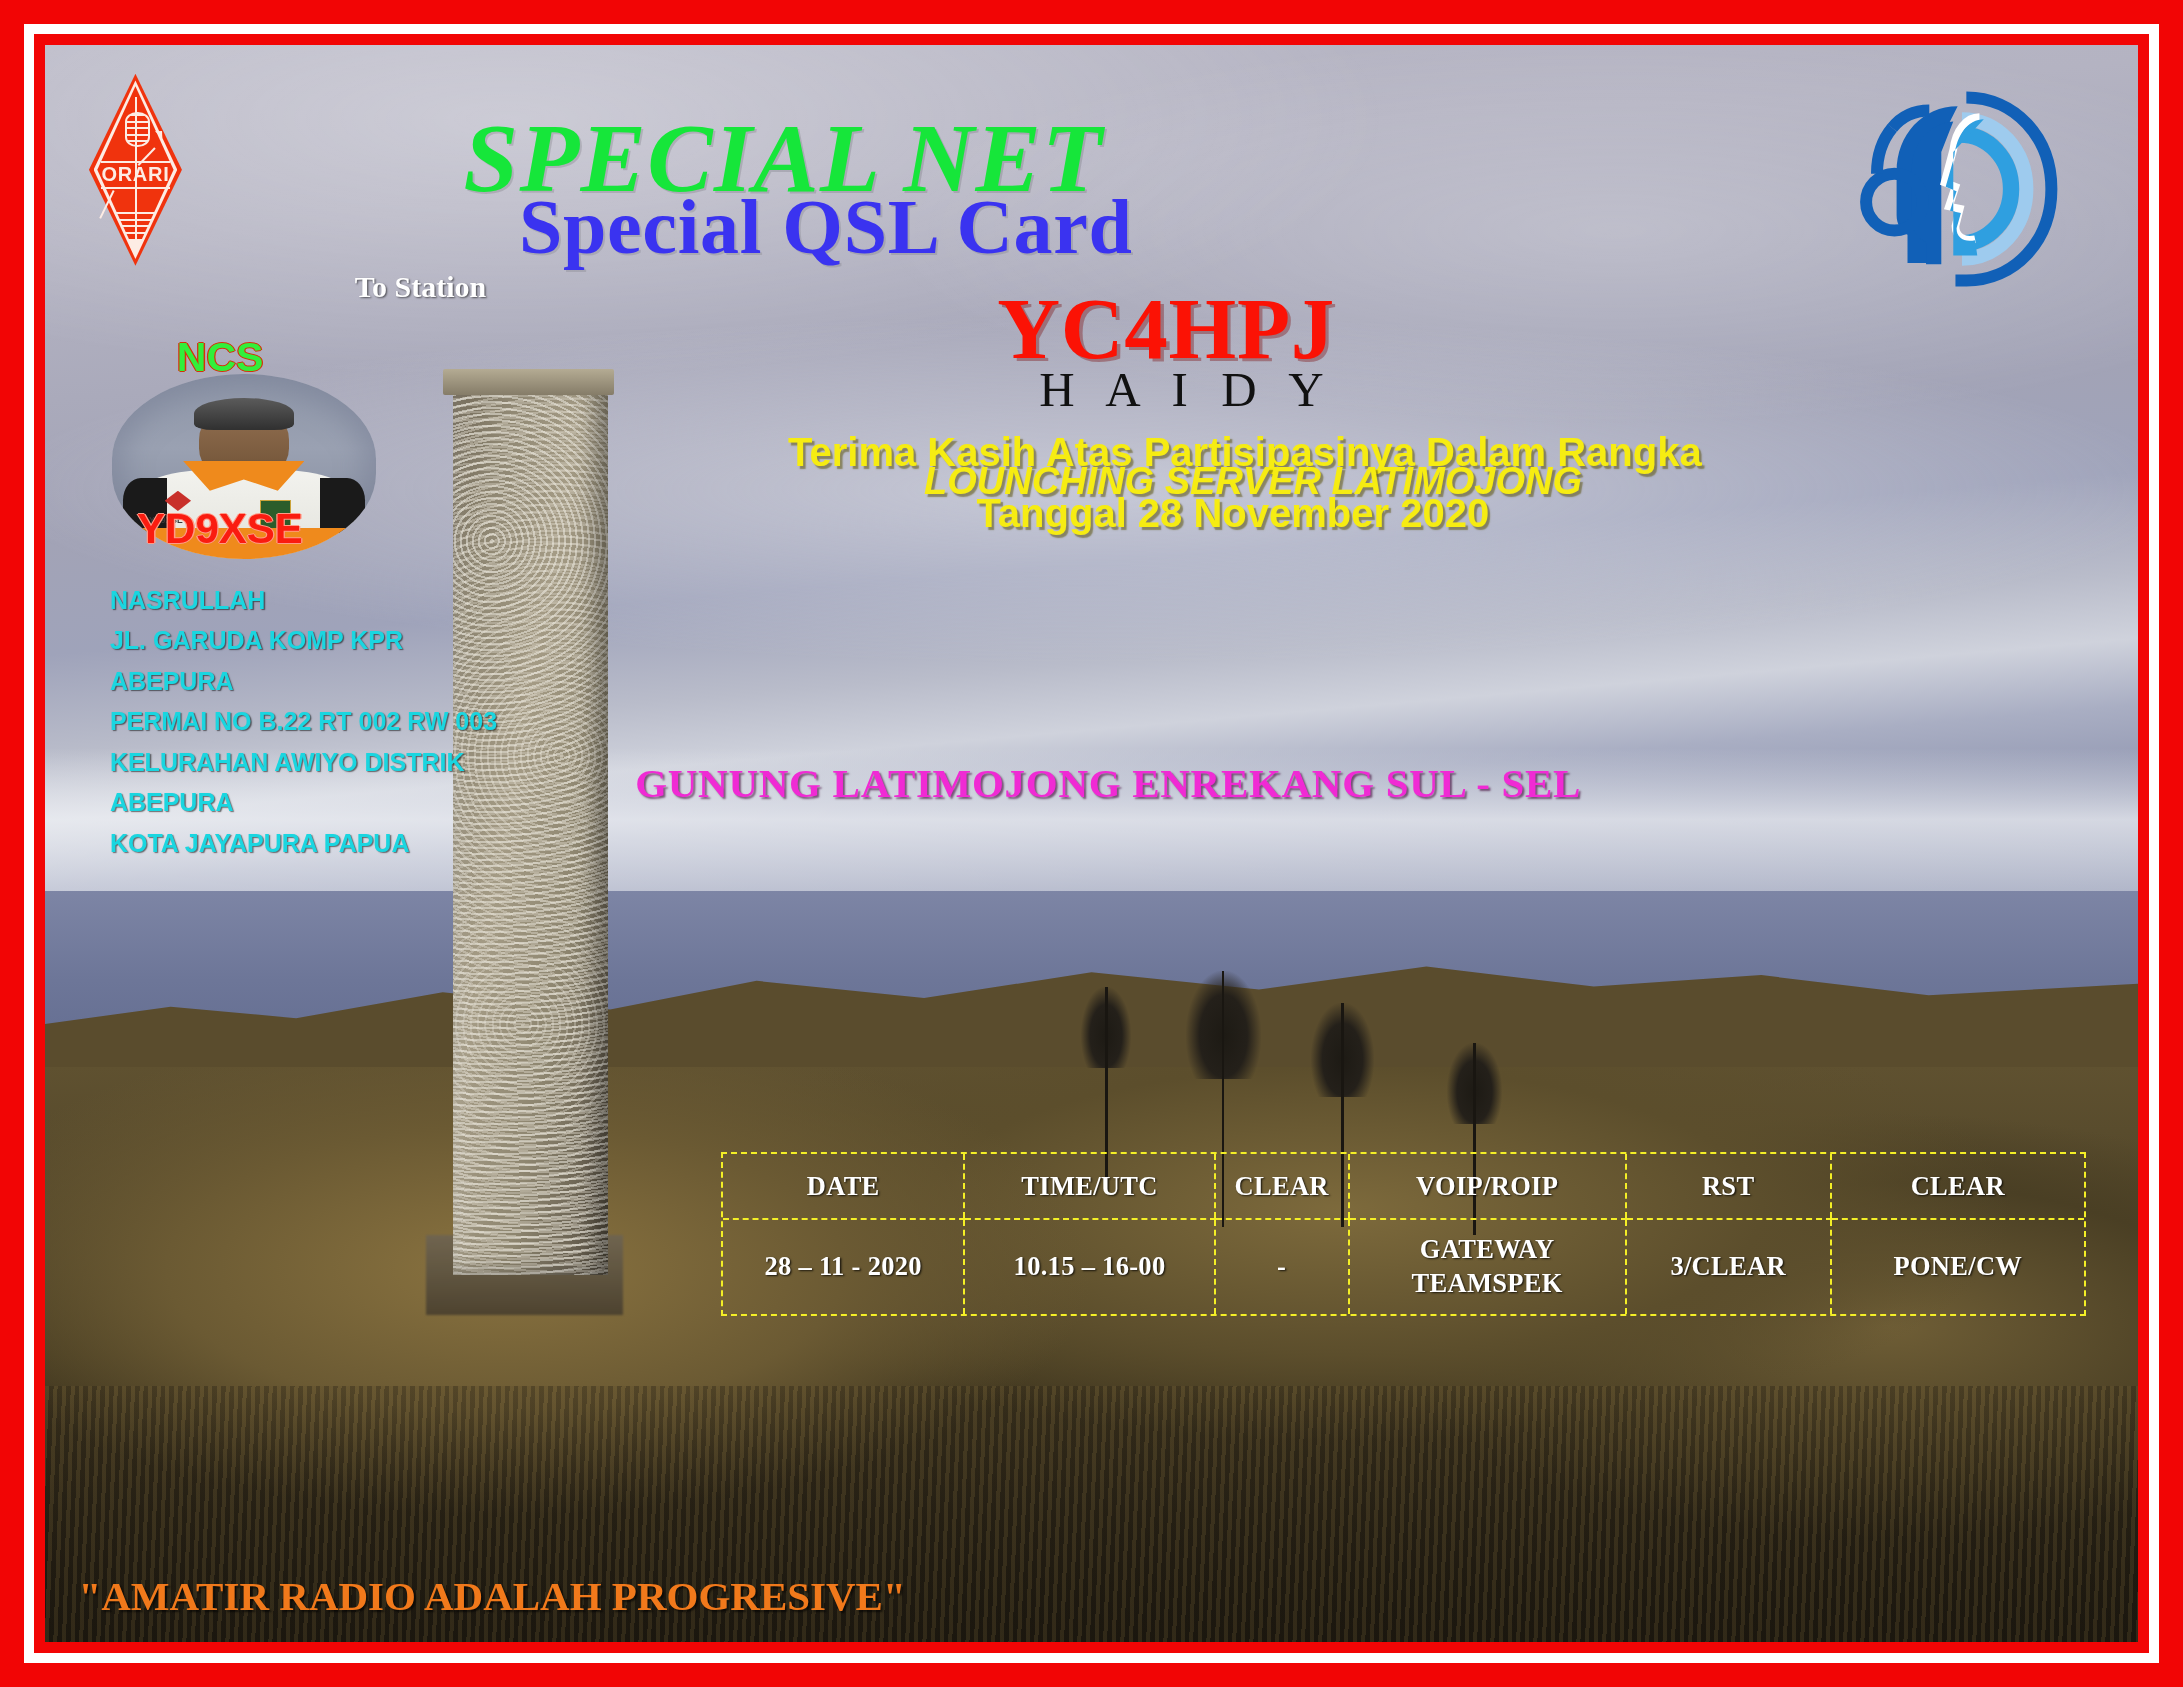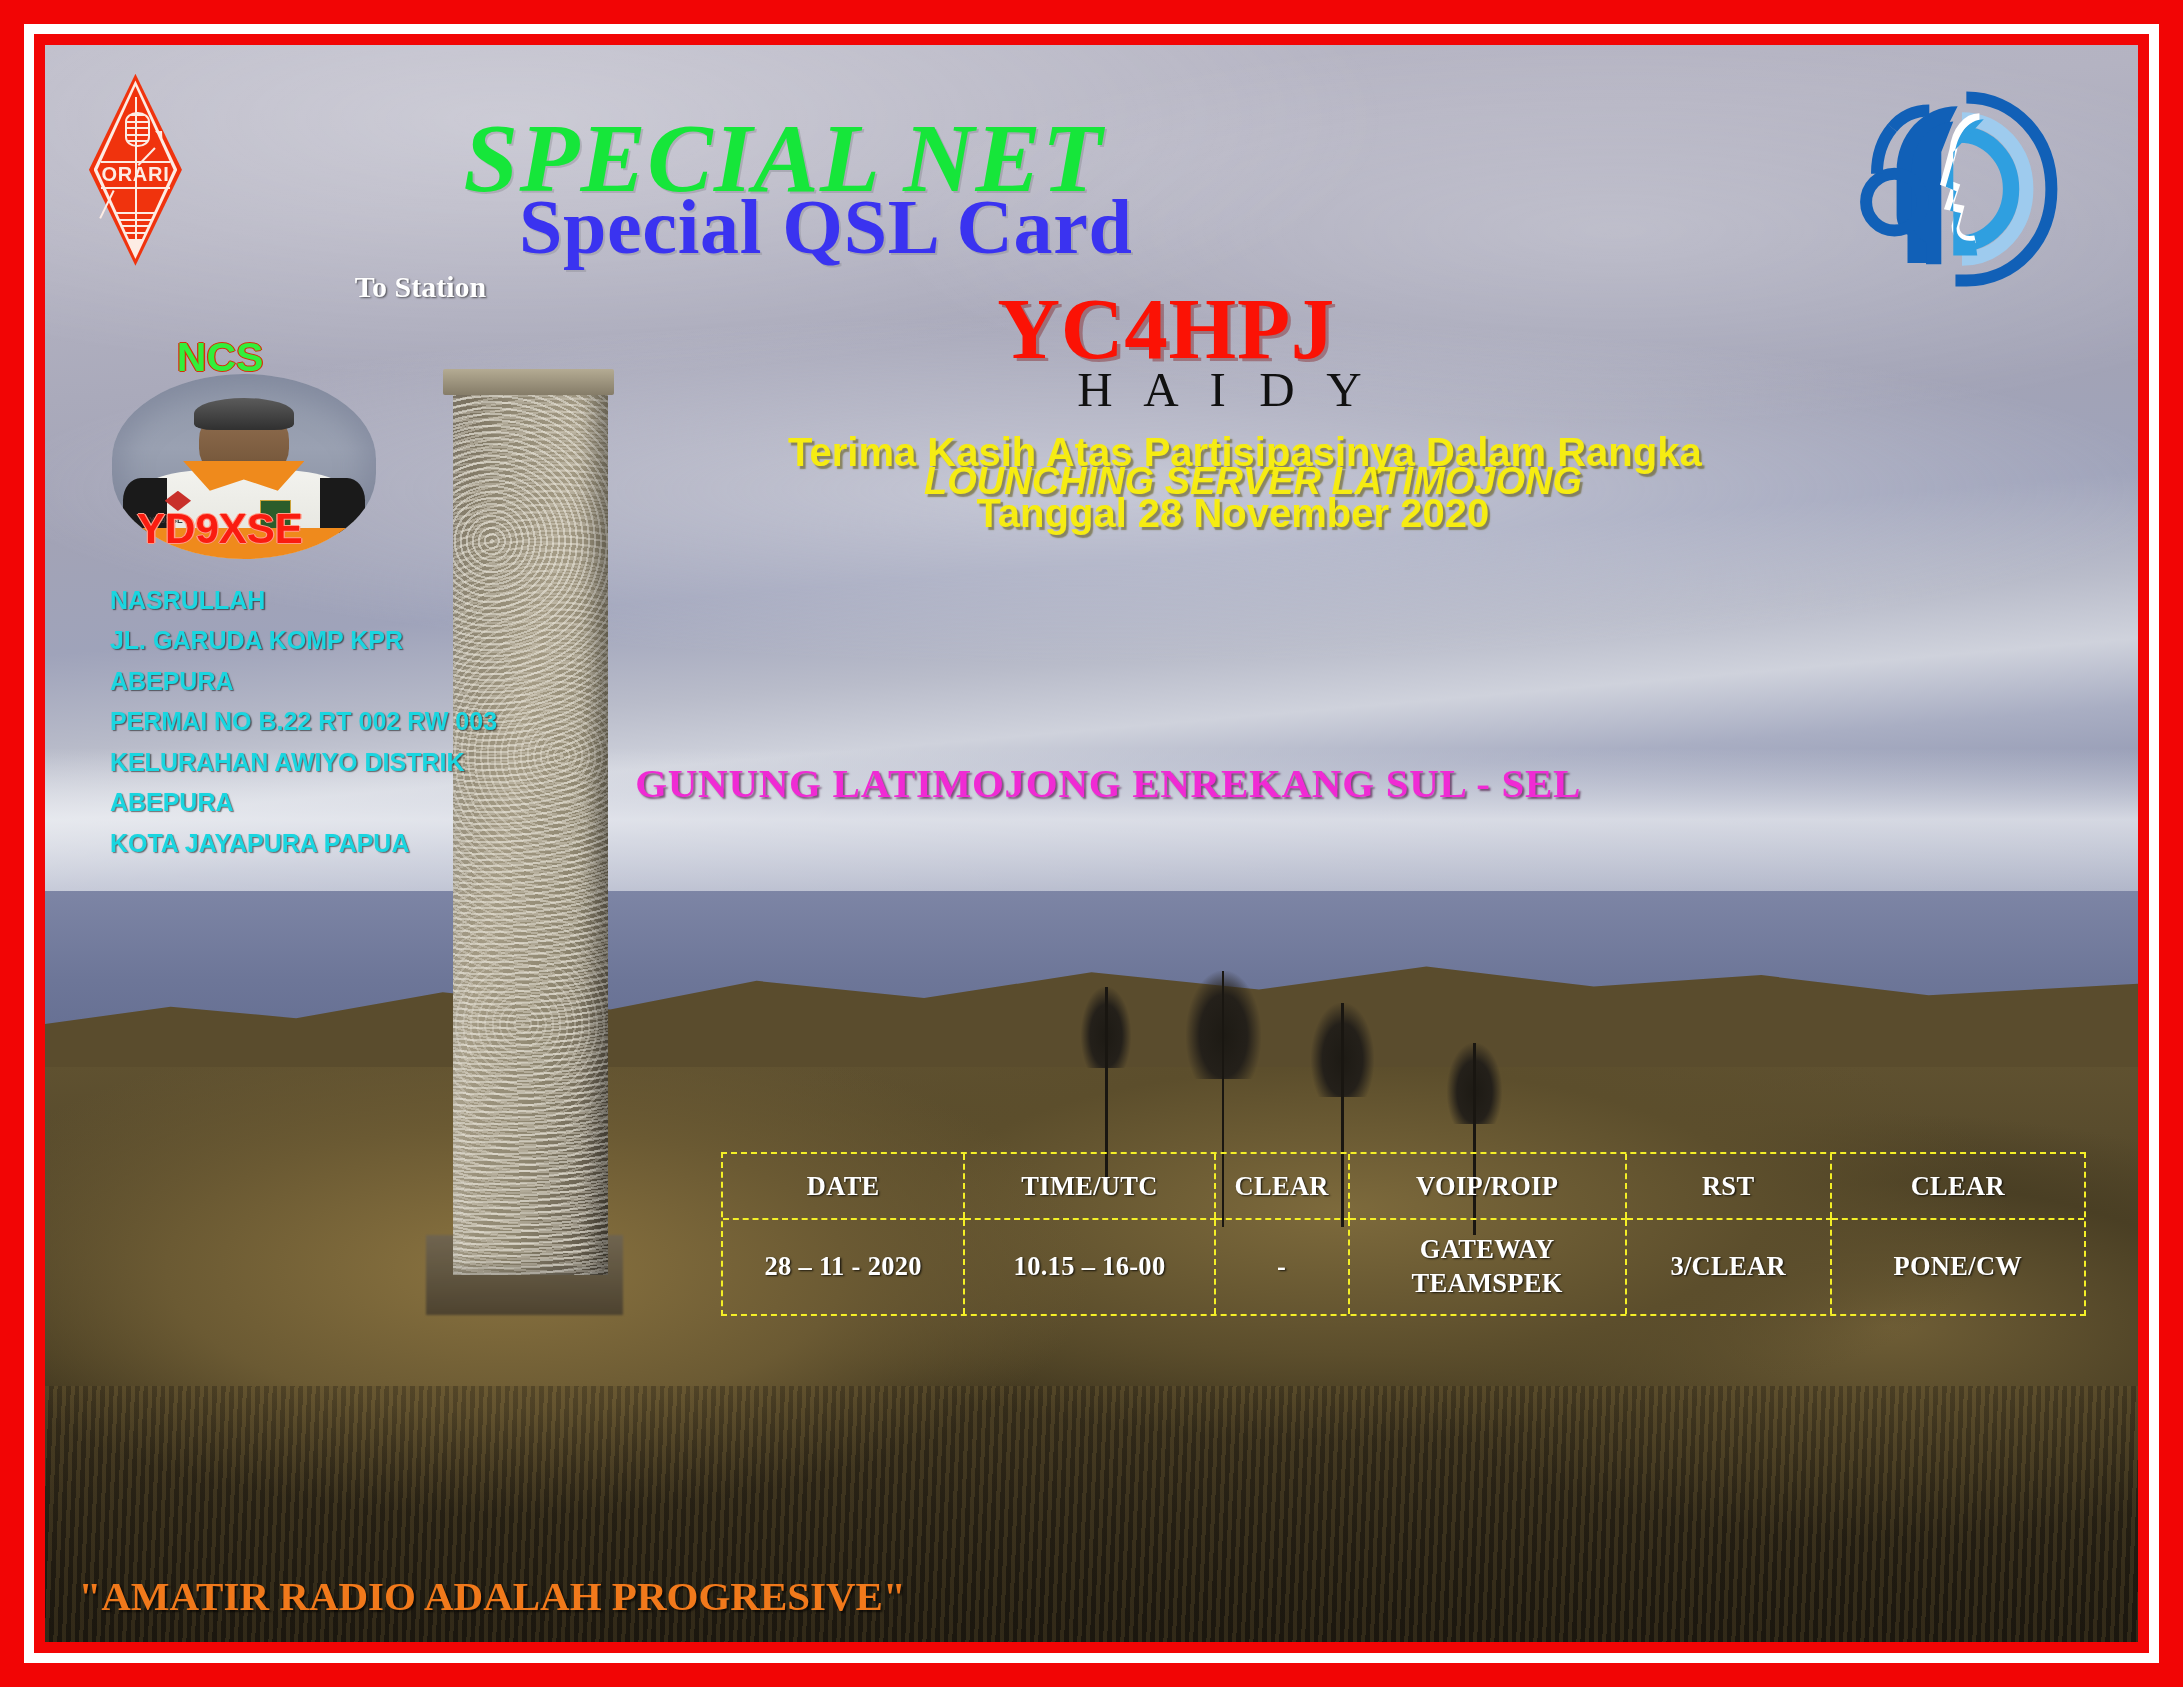--- a/index.html
+++ b/index.html
@@ -141,21 +141,21 @@
   
   #address{position:absolute;left:3.1%;top:33.5%;font-family:"Liberation Sans",sans-serif;
      font-weight:bold;font-size:25px;color:#1ad6e0;line-height:1.62;
      text-shadow:1.3px 1.3px 1.3px rgba(0,0,0,.55);}
 
   
   #callsign{left:45.5%;top:14.6%;font-size:87px;font-weight:bold;color:#fb1205;
      font-family:"Liberation Serif",serif;letter-spacing:0.7px;
      text-shadow:3.3px 2.6px 0 rgba(120,0,0,.35);}
   #opname{left:47.5%;top:19.8%;font-size:49px;color:#111111;letter-spacing:10.6px;
-     font-family:"Liberation Serif",serif;margin-left:38px;}
+     font-family:"Liberation Serif",serif;}
 
   
   #thanks1{left:35.5%;top:24.1%;font-size:40px;font-weight:bold;color:#f6ec12;
      font-family:"Liberation Sans",sans-serif;text-shadow:2.6px 2.6px 1.3px rgba(90,80,10,.55);}
   #thanks2{left:42.0%;top:26.0%;font-size:38px;font-weight:bold;font-style:italic;color:#f6ec12;
      font-family:"Liberation Sans",sans-serif;text-shadow:2.6px 2.6px 1.3px rgba(90,80,10,.55);text-align:center;}
   #thanks3{left:44.5%;top:27.9%;font-size:40px;font-weight:bold;color:#f6ec12;
      font-family:"Liberation Sans",sans-serif;text-shadow:2.6px 2.6px 1.3px rgba(90,80,10,.55);}
 
   

